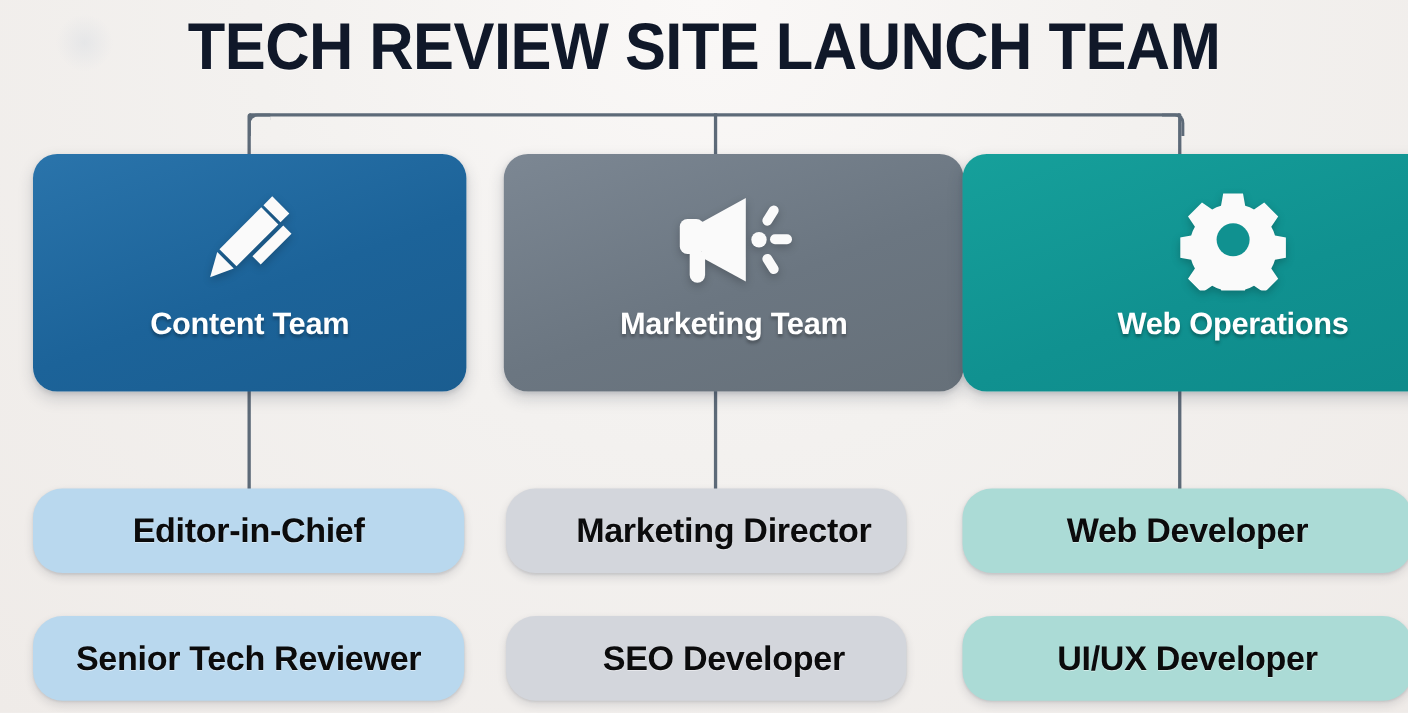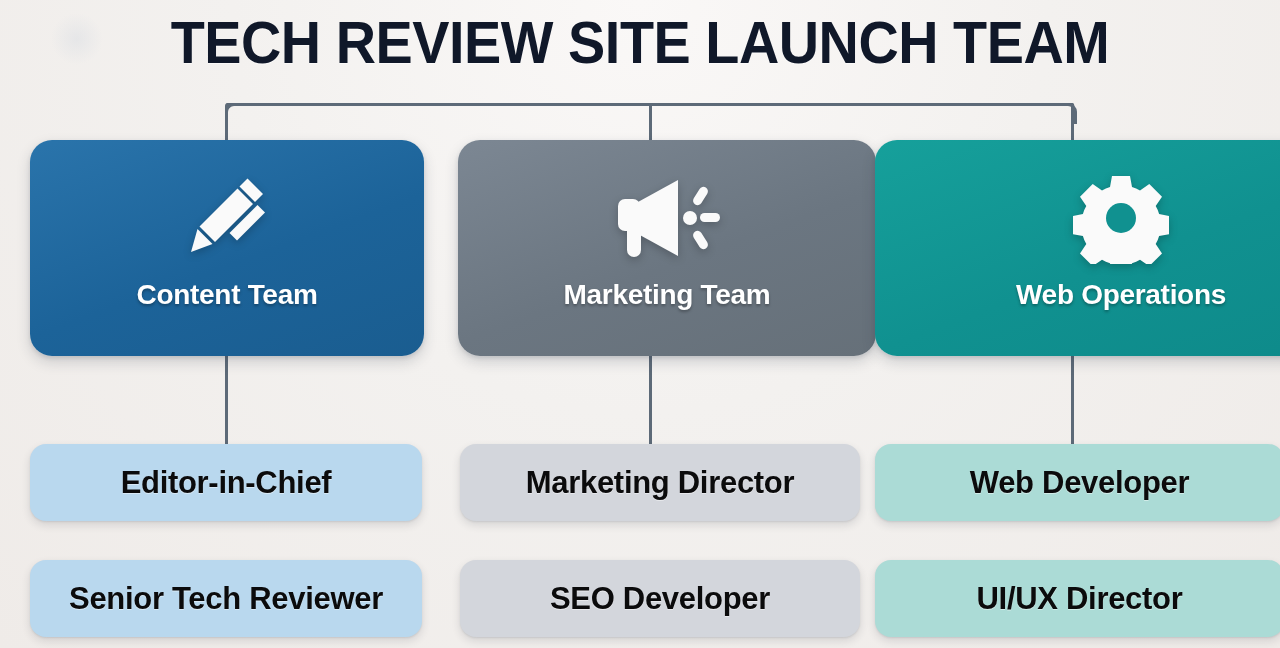--- a/index.html
+++ b/index.html
@@ -131,38 +131,38 @@
     color: #ffffff;
     letter-spacing: -0.3px;
     text-shadow: 0 2px 3px rgba(0,0,0,0.30);
     white-space: nowrap;
   }
 
   
   .sub-box {
     position: absolute;
     height: 77px;
-    border-radius: 16px;
+    border-radius: 27px;
     display: flex;
     align-items: center;
     justify-content: center;
     box-shadow: 0 4px 9px rgba(40,50,65,0.14), 0 1px 2px rgba(40,50,65,0.10);
   }
   .sub-label {
     font-size: 31px;
     line-height: 36px;
     font-weight: 700;
     color: #0b0b0c;
     letter-spacing: -0.3px;
     white-space: nowrap;
     text-shadow: 0 1px 0 rgba(255,255,255,0.45);
   }
 
   .col1 { left: 30px;  width: 392px; }
-  .col2 { left: 460px; width: 400px; }
+  .col2 { left: 460px; width: 332px; padding-left: 32px; }
   .col3 { left: 875px; width: 409px; }
 
   .row1 { top: 444px; }
   .row2 { top: 540px; margin-top: 20px; }
 
   .tint-blue { background: #b9d8ee; }
   .tint-gray { background: #d3d6dc; }
   .tint-teal { background: #abdbd6; }
 </style>
 </head>
@@ -237,16 +237,16 @@
     <span class="sub-label">Marketing Director</span>
   </div>
   <div class="sub-box col2 row2 tint-gray">
     <span class="sub-label">SEO Developer</span>
   </div>
 
   <div class="sub-box col3 row1 tint-teal">
     <span class="sub-label">Web Developer</span>
   </div>
   <div class="sub-box col3 row2 tint-teal">
-    <span class="sub-label">UI/UX Director</span>
+    <span class="sub-label">UI/UX Developer</span>
   </div>
 
 </div>
 
 </body></html>

